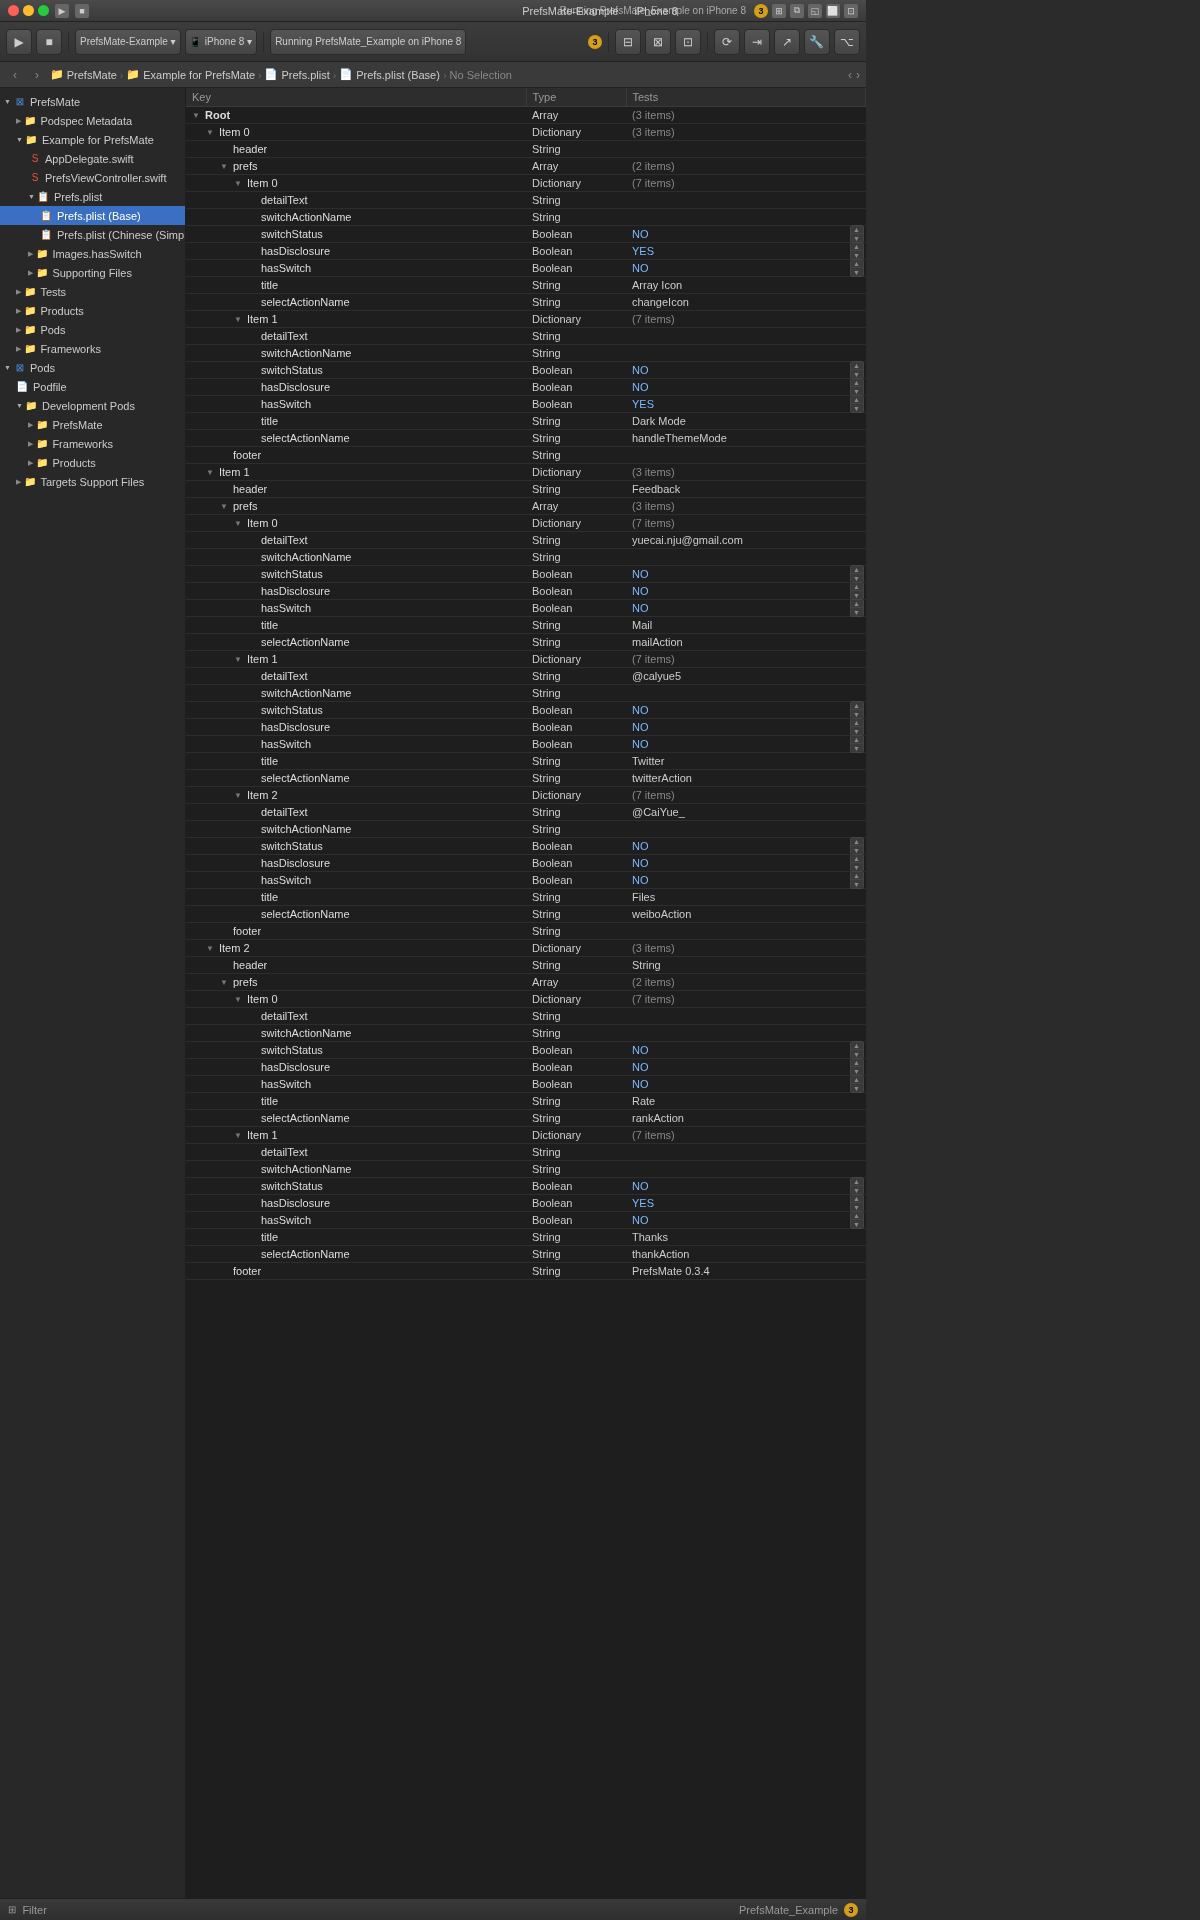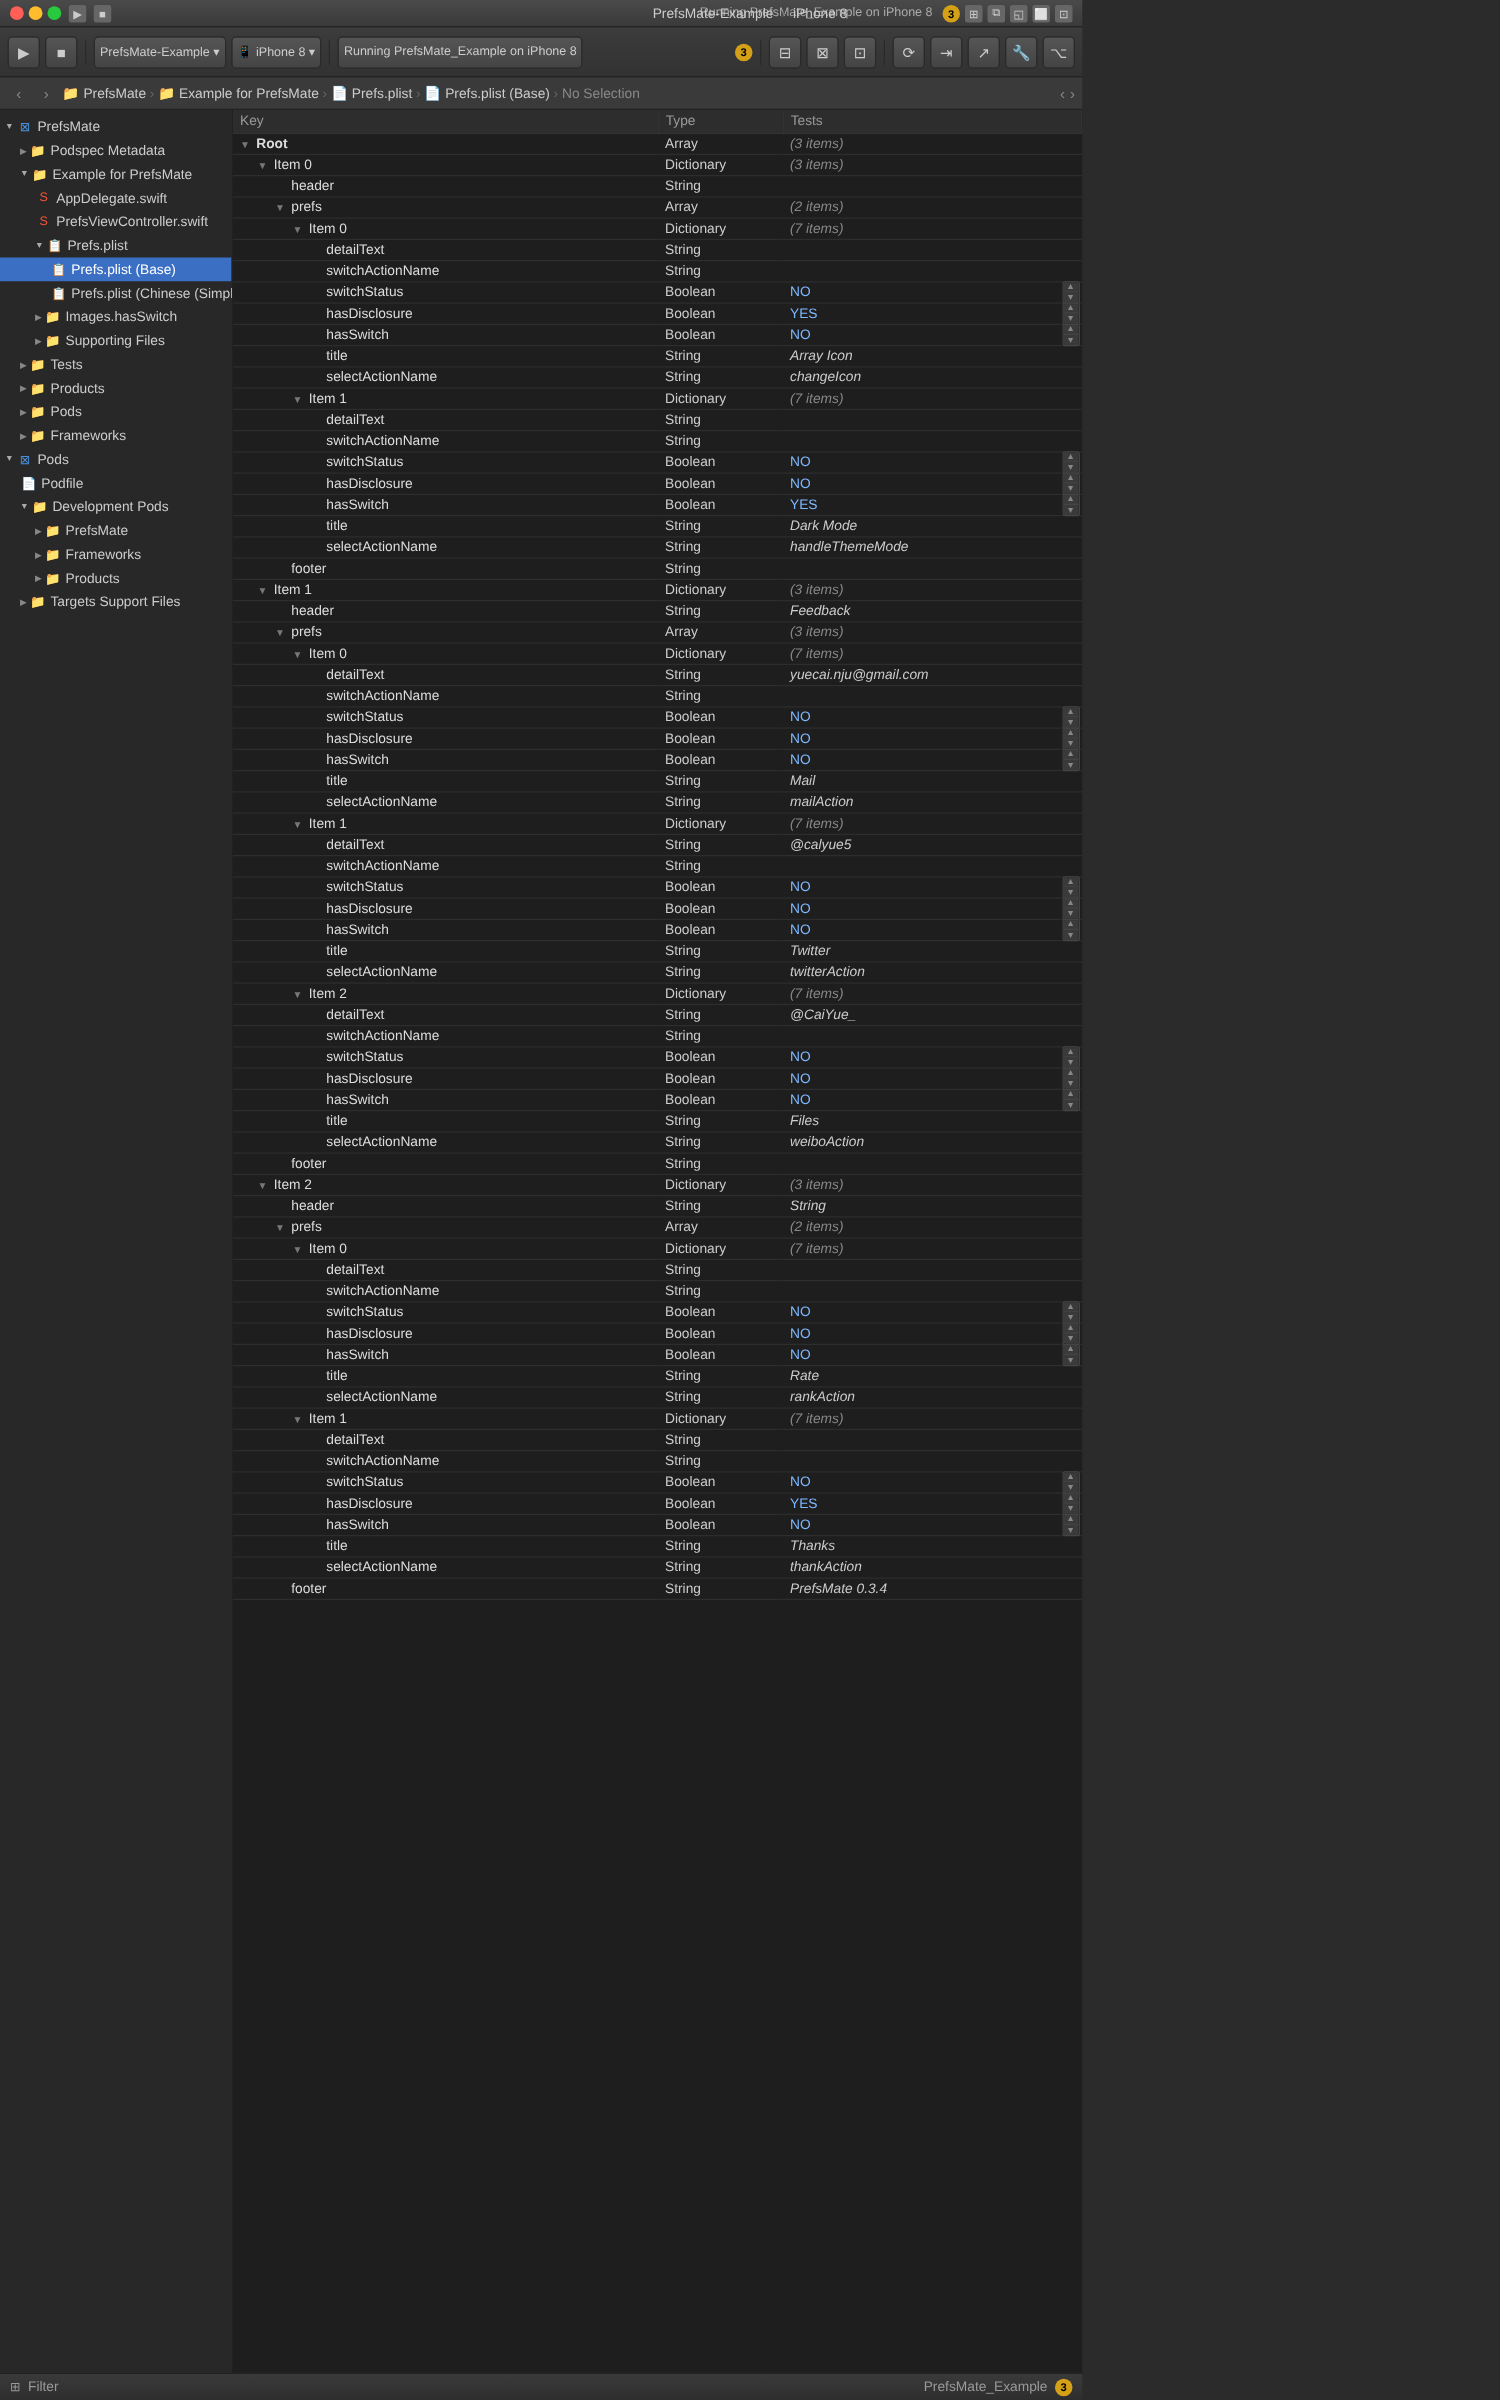--- a/index.html
+++ b/index.html
@@ -224,21 +224,21 @@
       gap: 3px;
     }
     .expand-btn {
       font-size: 8px;
       color: #777;
       cursor: pointer;
       width: 10px;
       display: inline-block;
     }
     .type-badge { color: #aaa; }
-    .value-text { color: #ccc; font-style: italic; }
+    .value-text { color: #ccc; }
     .value-keyword { color: #7cb8ff; }
     .key-name { color: #ddd; }
     .key-root { font-weight: bold; }
     .stepper {
       display: flex;
       flex-direction: column;
       border: 1px solid #444;
       border-radius: 2px;
       overflow: hidden;
     }

